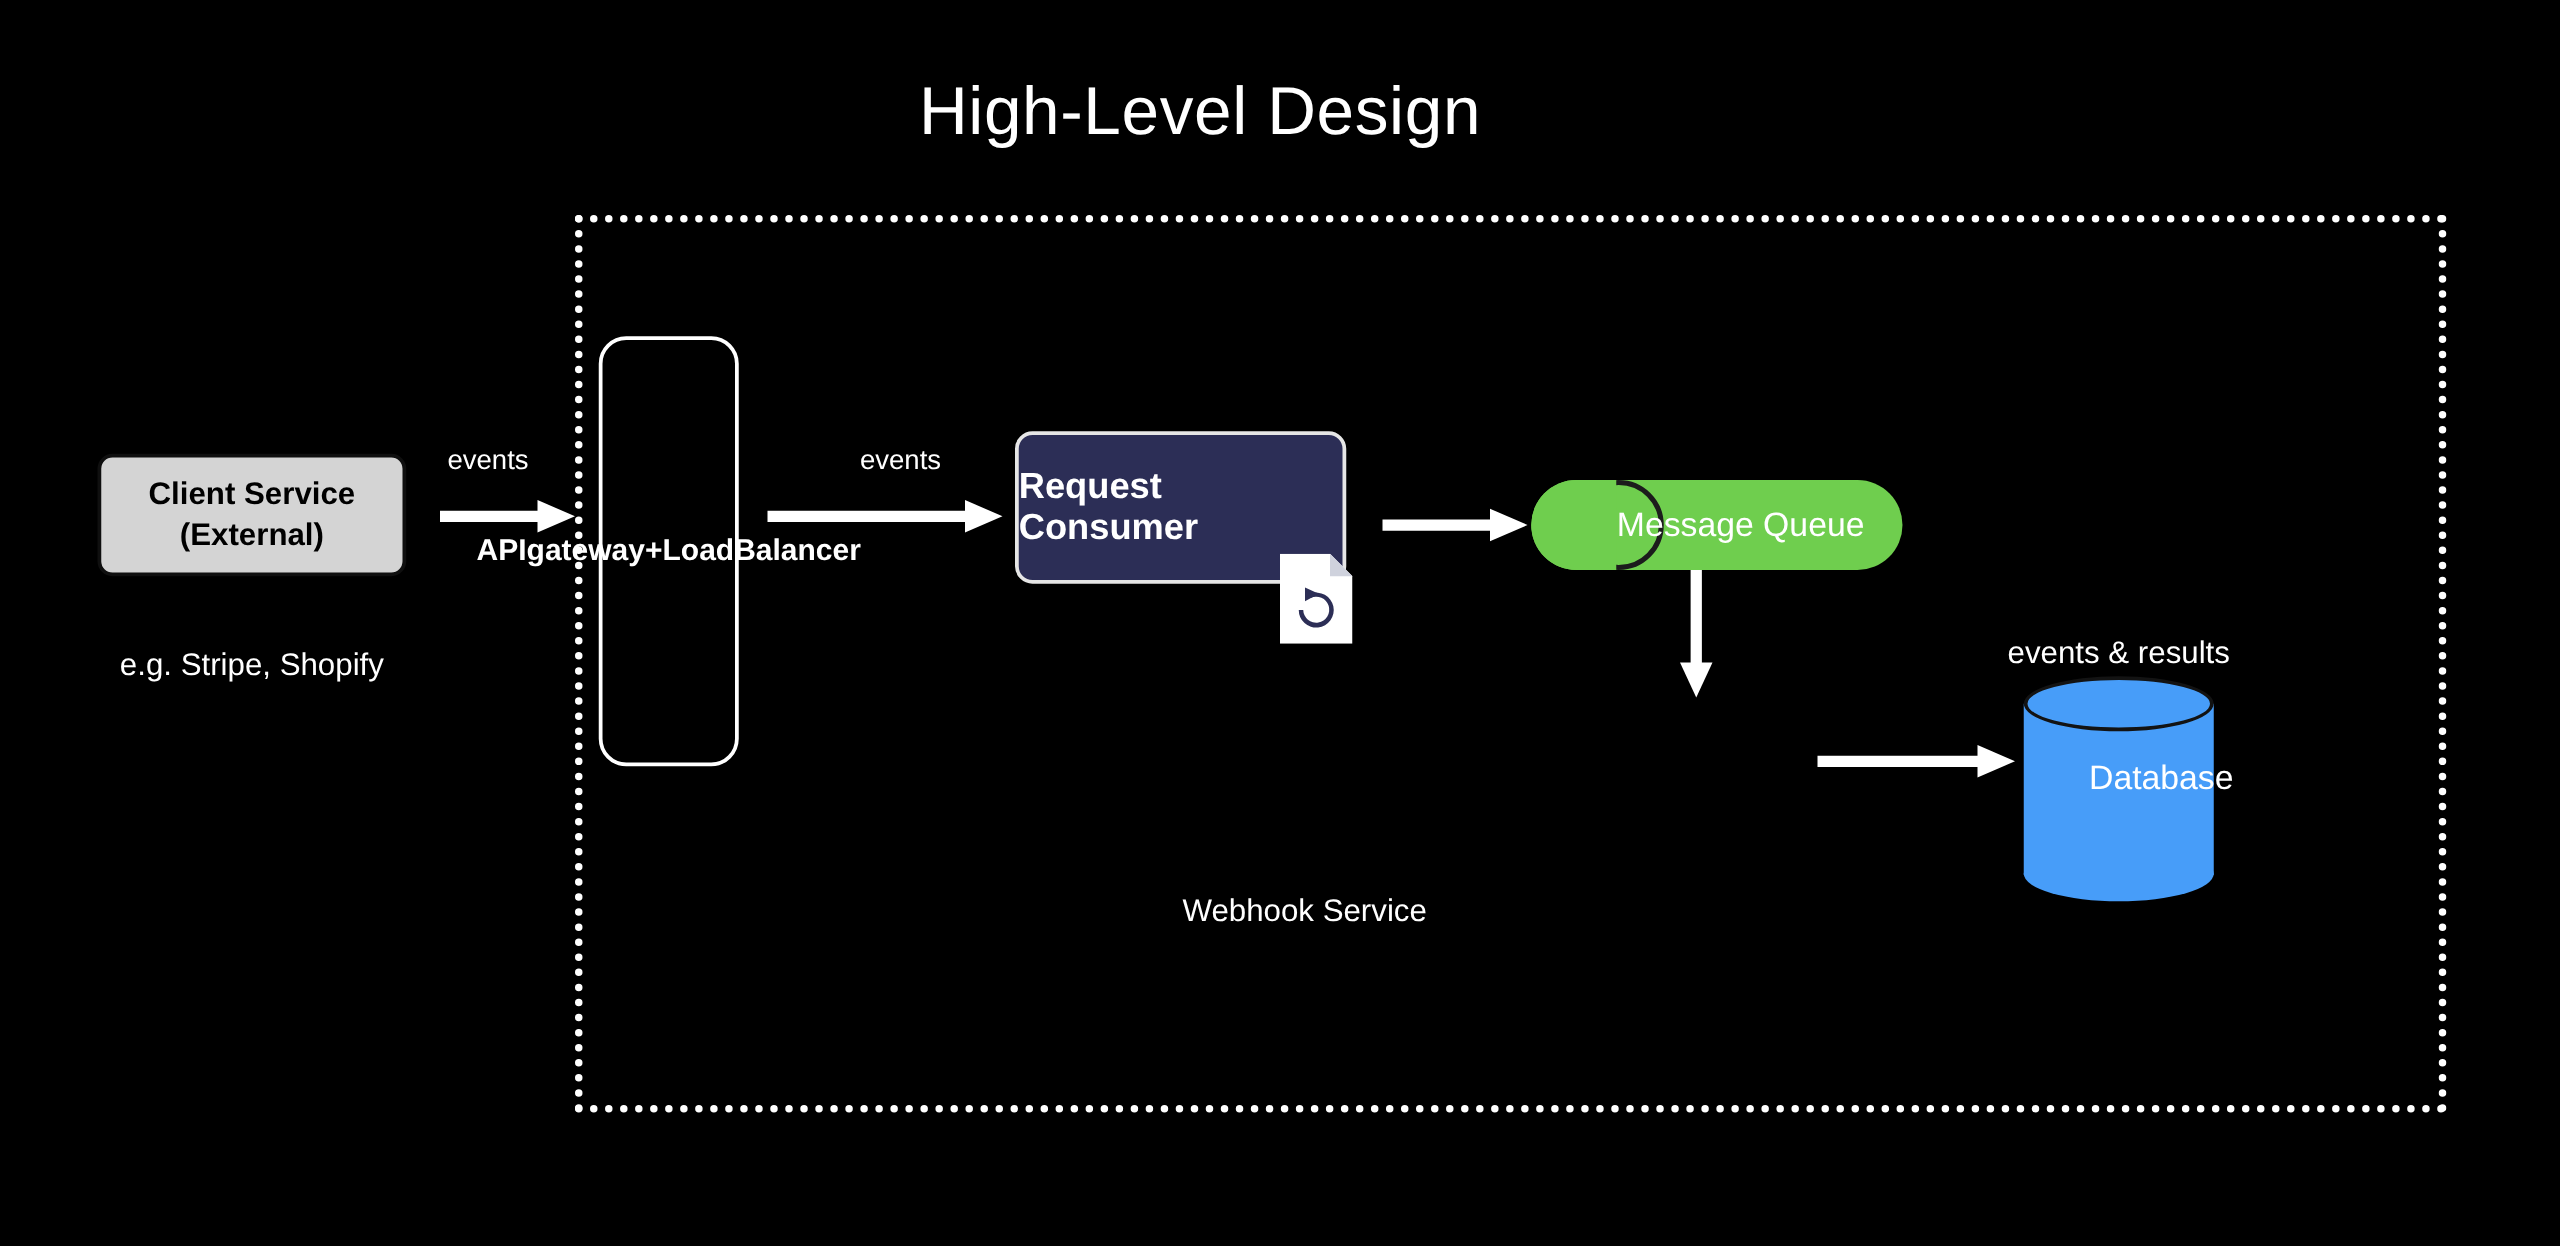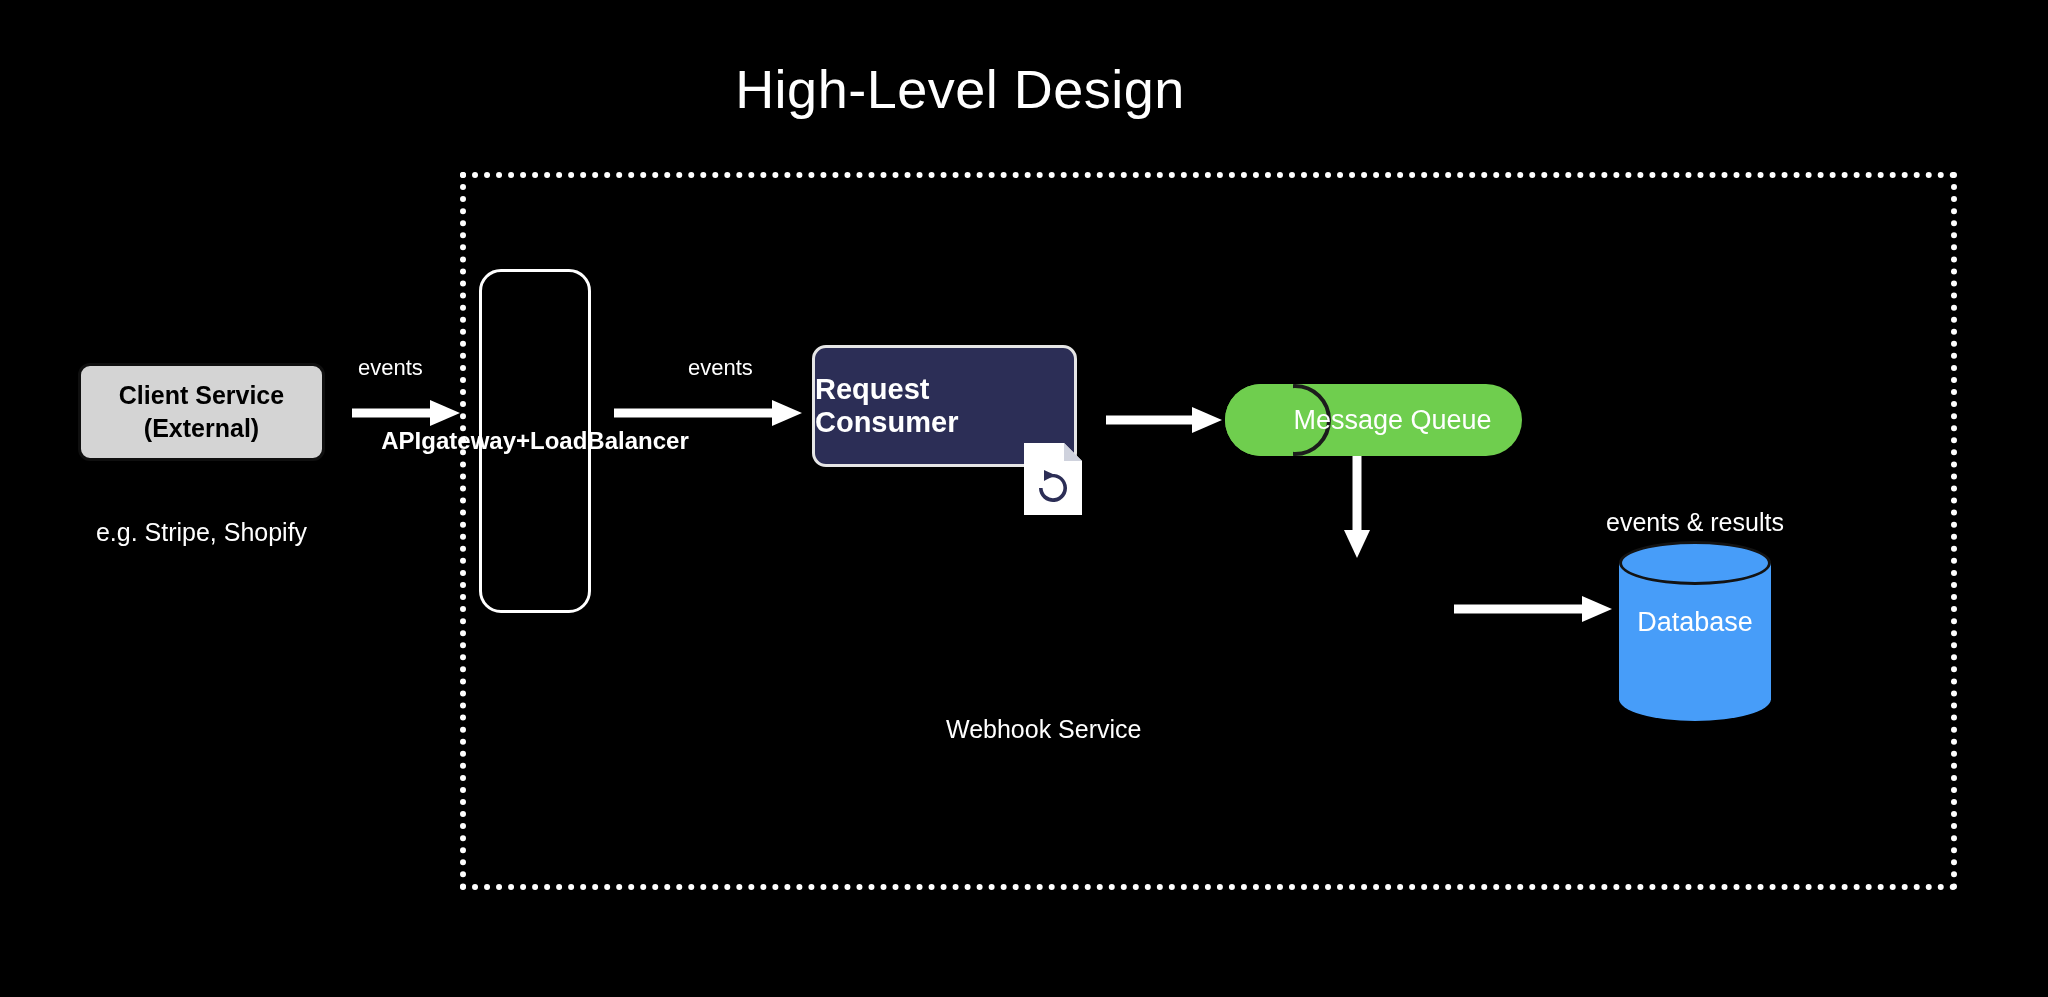--- a/index.html
+++ b/index.html
@@ -239,20 +239,21 @@
   }
   #db-label {
     position: absolute;
     left: 0;
     top: 66px;
     width: 152px;
     text-align: center;
     color: #ffffff;
     font-size: 27px;
     font-weight: 400;
+    padding-left: 34px;
   }
   #db-caption {
     position: absolute;
     left: 1555px;
     top: 508px;
     width: 280px;
     text-align: center;
     color: #ffffff;
     font-size: 25px;
     font-weight: 400;

